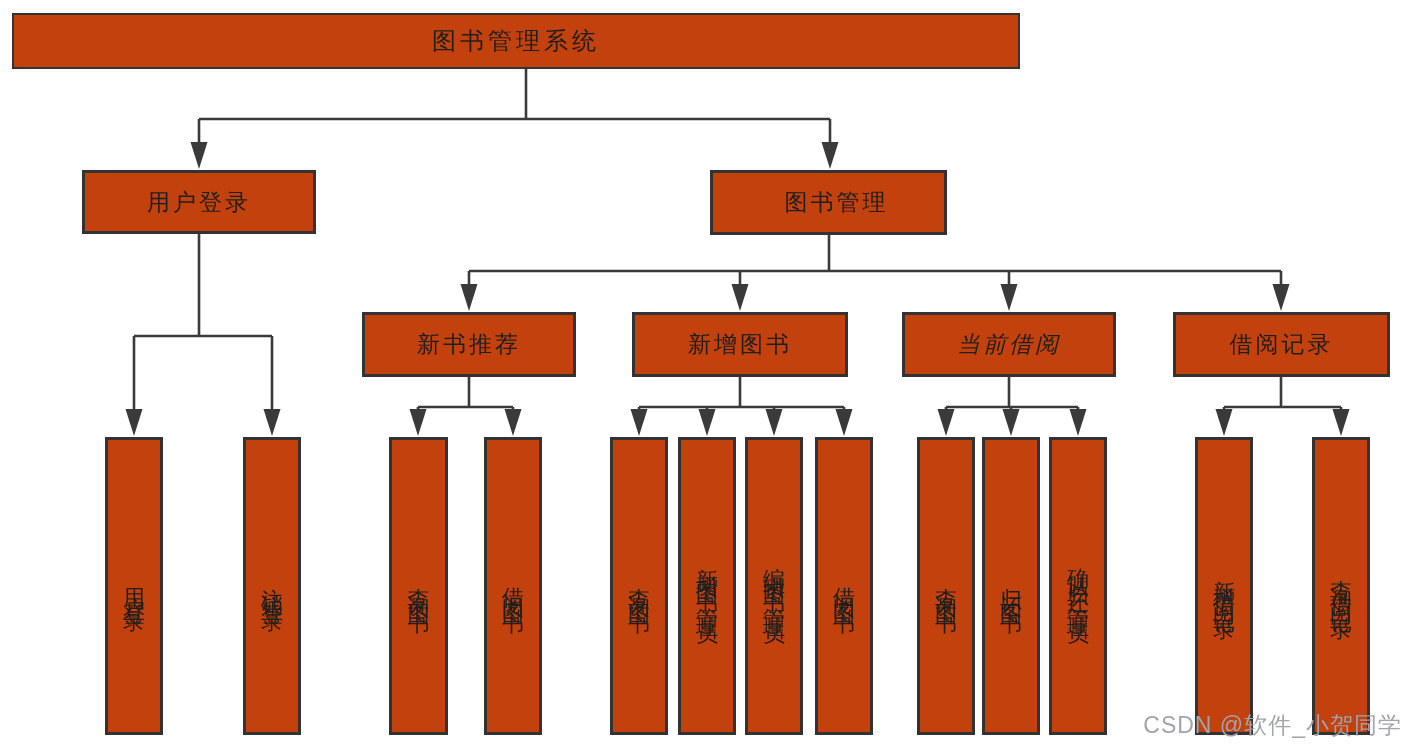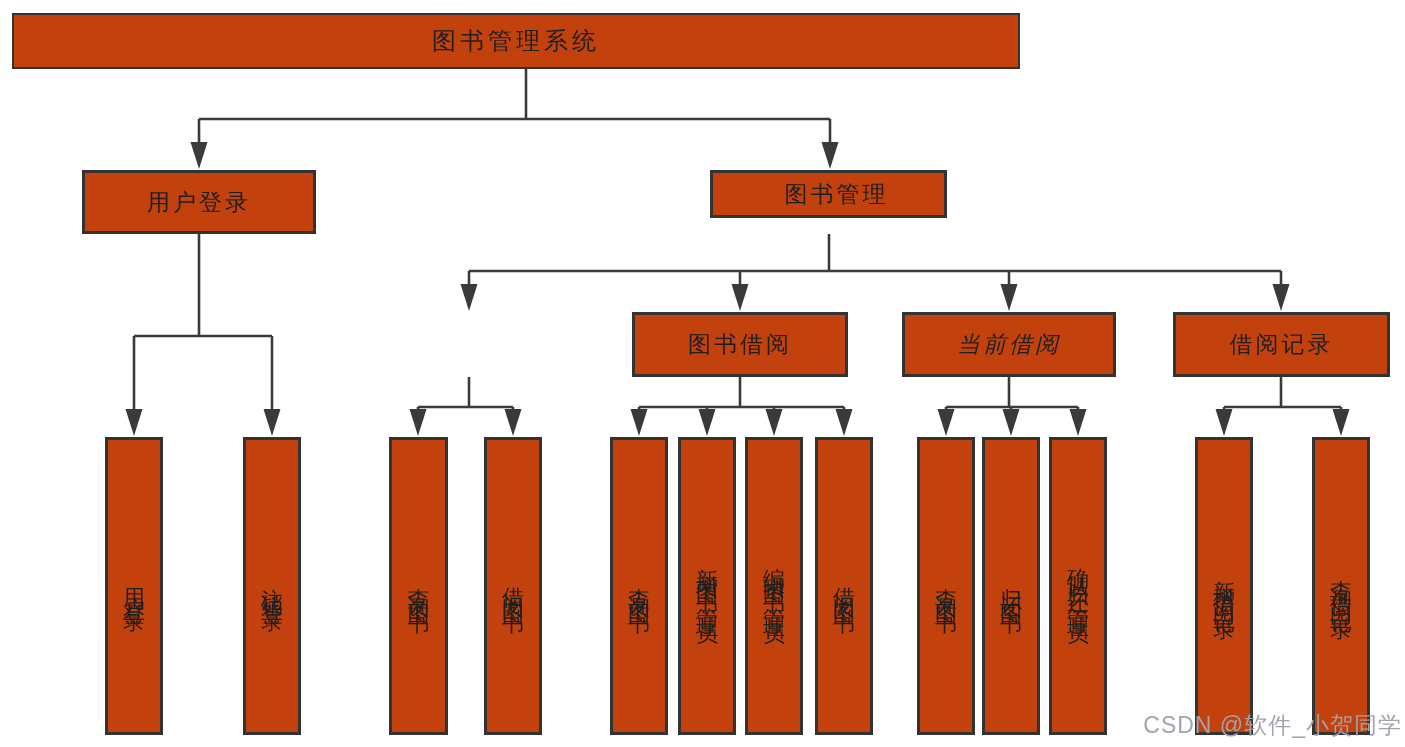--- a/index.html
+++ b/index.html
@@ -101,26 +101,29 @@
       <polygon points="1332.5,409 1349.5,409 1341,436" fill="#3a3a3a"></polygon>
     </svg>
 
   <div class="box root-box" style="left:12px;top:13px;width:1008px;height:56px;">
     <span>图书管理系统</span>
   </div>
 
   <div class="box box-h" style="left:82px;top:170px;width:234px;height:64px;">
     <span>用户登录</span>
   </div>
-  <div class="box box-h" style="left:710px;top:170px;width:237px;height:48px;padding-left:16px;">
+  <div class="box box-h" style="left:710px;top:170px;width:237px;height:65px;padding-left:16px;">
     <span>图书管理</span>
   </div>
 
+  <div class="box box-h" style="left:362px;top:312px;width:214px;height:65px;">
+    <span>新书推荐</span>
+  </div>
   <div class="box box-h" style="left:632px;top:312px;width:216px;height:65px;">
-    <span>图书借阅</span>
+    <span>新增图书</span>
   </div>
   <div class="box box-h" style="left:902px;top:312px;width:214px;height:65px;font-style:italic;">
     <span>当前借阅</span>
   </div>
   <div class="box box-h" style="left:1173px;top:312px;width:217px;height:65px;">
     <span>借阅记录</span>
   </div>
 
   <div class="box box-v" style="left:105px;top:437px;width:58px;height:298px;">
     <span>用户登录</span>

